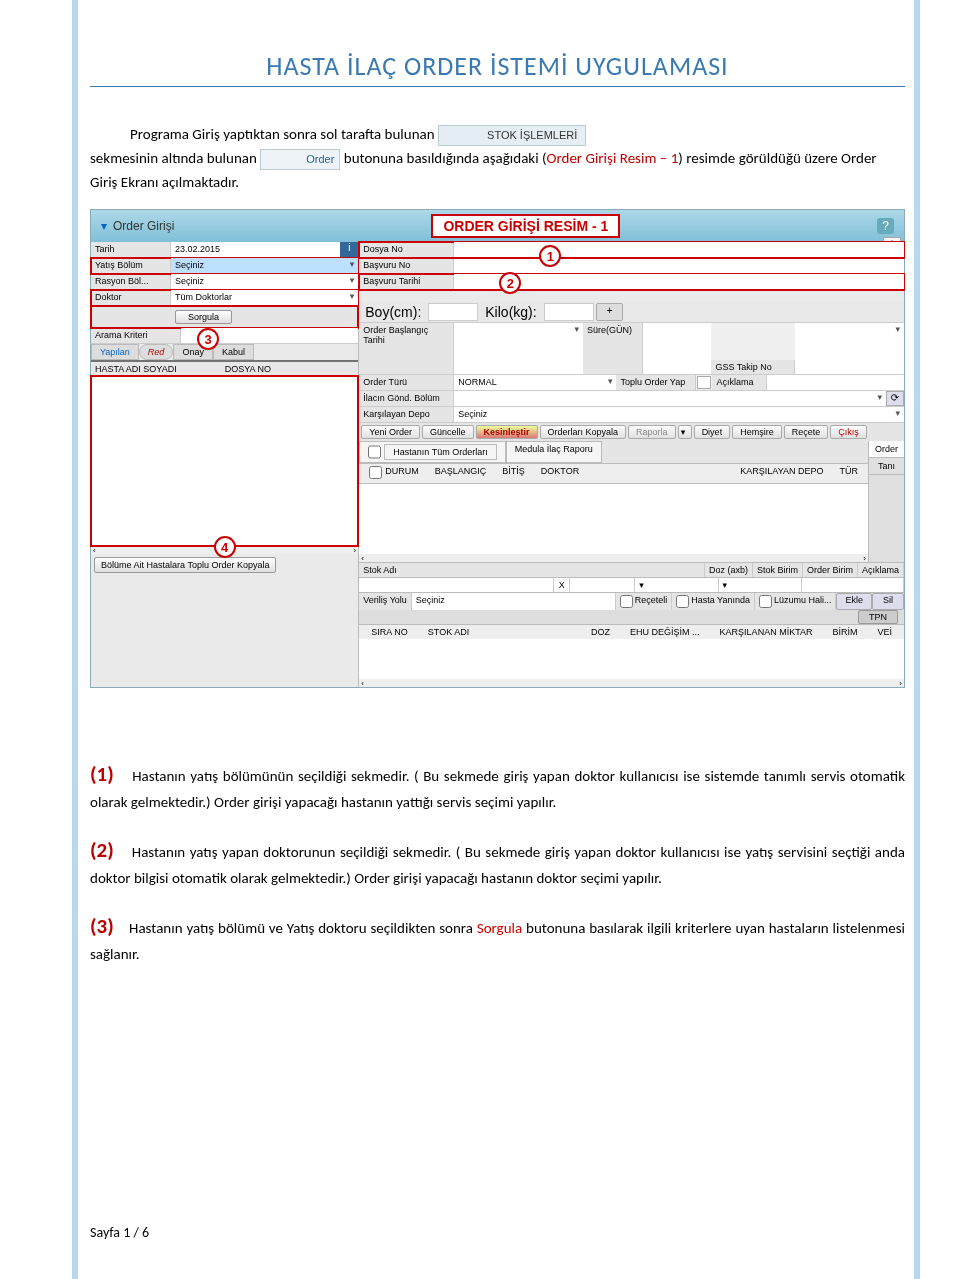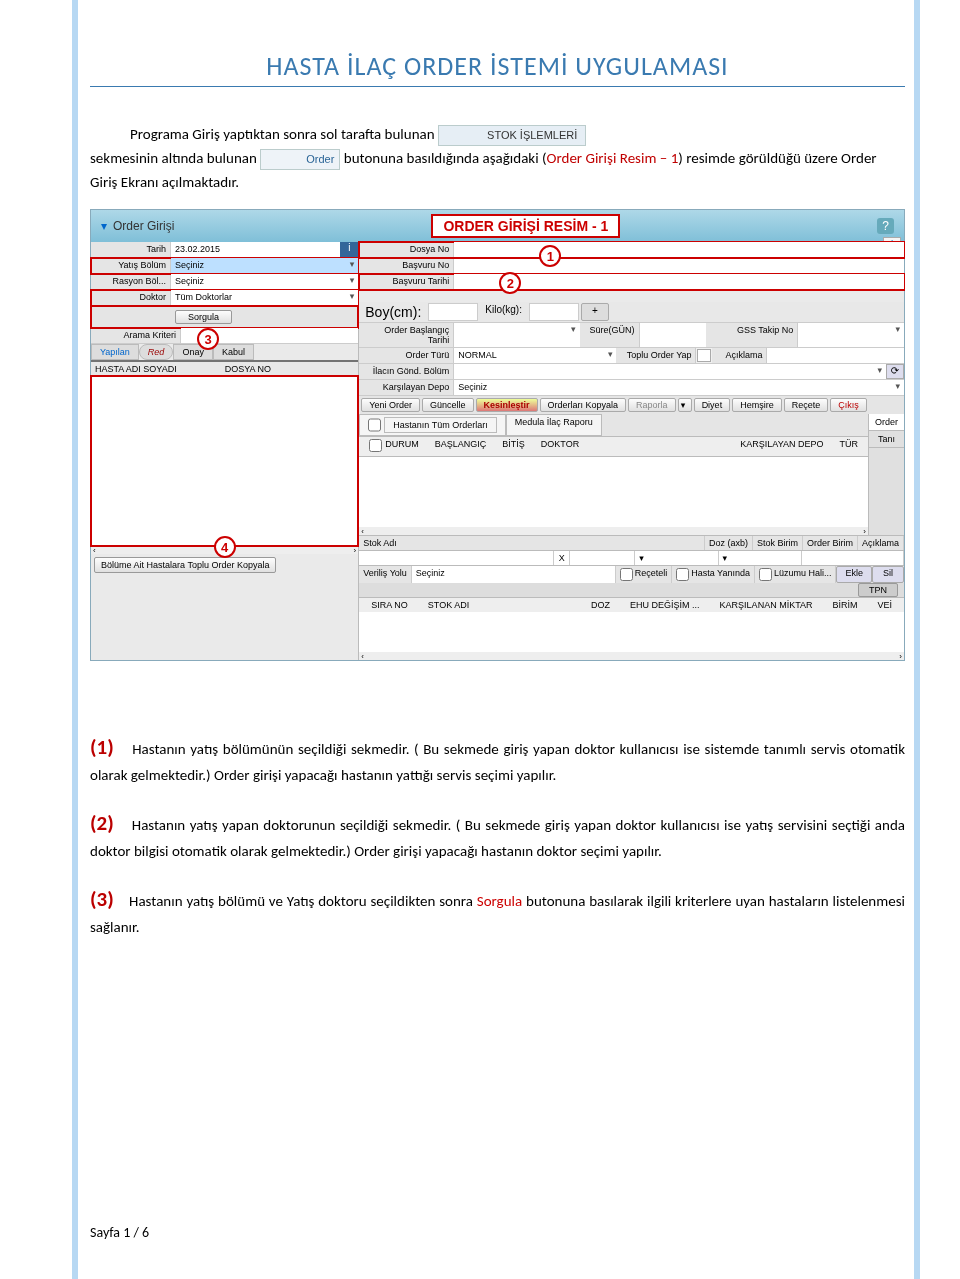--- a/index.html
+++ b/index.html
@@ -105,21 +105,20 @@
     align-items: stretch;
     border-bottom: 1px solid #ccc;
     min-height: 16px;
   }
   .lbl {
     width: 80px;
     background: #e5e5e5;
     padding: 2px 4px;
     font-size: 9px;
     border-right: 1px solid #ccc;
-    text-align: right;
   }
   .val {
     flex: 1;
     background: #fff;
     padding: 2px 4px;
     font-size: 9px;
     position: relative;
   }
   .val.select::after {
     content: "▾";
@@ -327,31 +326,31 @@
         </div>
         <div class="right-row highlight-red" style="position:relative;">
           <div class="lbl">Başvuru Tarihi</div>
           <div class="val"></div>
           <div class="circle" style="top:-2px;left:140px;">2</div>
         </div>
         <div style="height:12px;background:#eaeaea;"></div>
         <div class="right-row" style="background:#e8e8e8;">
           <div style="padding:2px 6px;font-size:14px;">Boy(cm):</div>
           <div style="width:50px;background:#fff;border:1px solid #ccc;margin:1px;"></div>
-          <div style="padding:2px 6px;font-size:10px;">Kilo(kg):</div>
+          <div style="padding:2px 6px;font-size:14px;">Kilo(kg):</div>
           <div style="width:50px;background:#fff;border:1px solid #ccc;margin:1px;"></div>
           <div style="padding:1px 10px;background:#ddd;border:1px solid #aaa;margin:1px;border-radius:2px;">+</div>
         </div>
 
         <div class="right-row">
           <div class="lbl">Order Başlangıç Tarihi</div>
           <div class="val select" style="flex:1.2"></div>
           <div class="lbl" style="width:60px;">Süre(GÜN)</div>
           <div class="val" style="flex:0.6"></div>
-          <div class="lbl" style="width:92px;">GSS Takip No</div>
+          <div class="lbl" style="width:84px;margin-top:37px;">GSS Takip No</div>
           <div class="val select" style="flex:1"></div>
         </div>
         <div class="right-row">
           <div class="lbl">Order Türü</div>
           <div class="val select" style="flex:1.2">NORMAL</div>
           <div class="lbl" style="width:80px;">Toplu Order Yap</div>
           <div style="width:14px;background:#fff;border:1px solid #aaa;margin:1px;"></div>
           <div class="lbl" style="width:55px;">Açıklama</div>
           <div class="val" style="flex:1"></div>
         </div>

